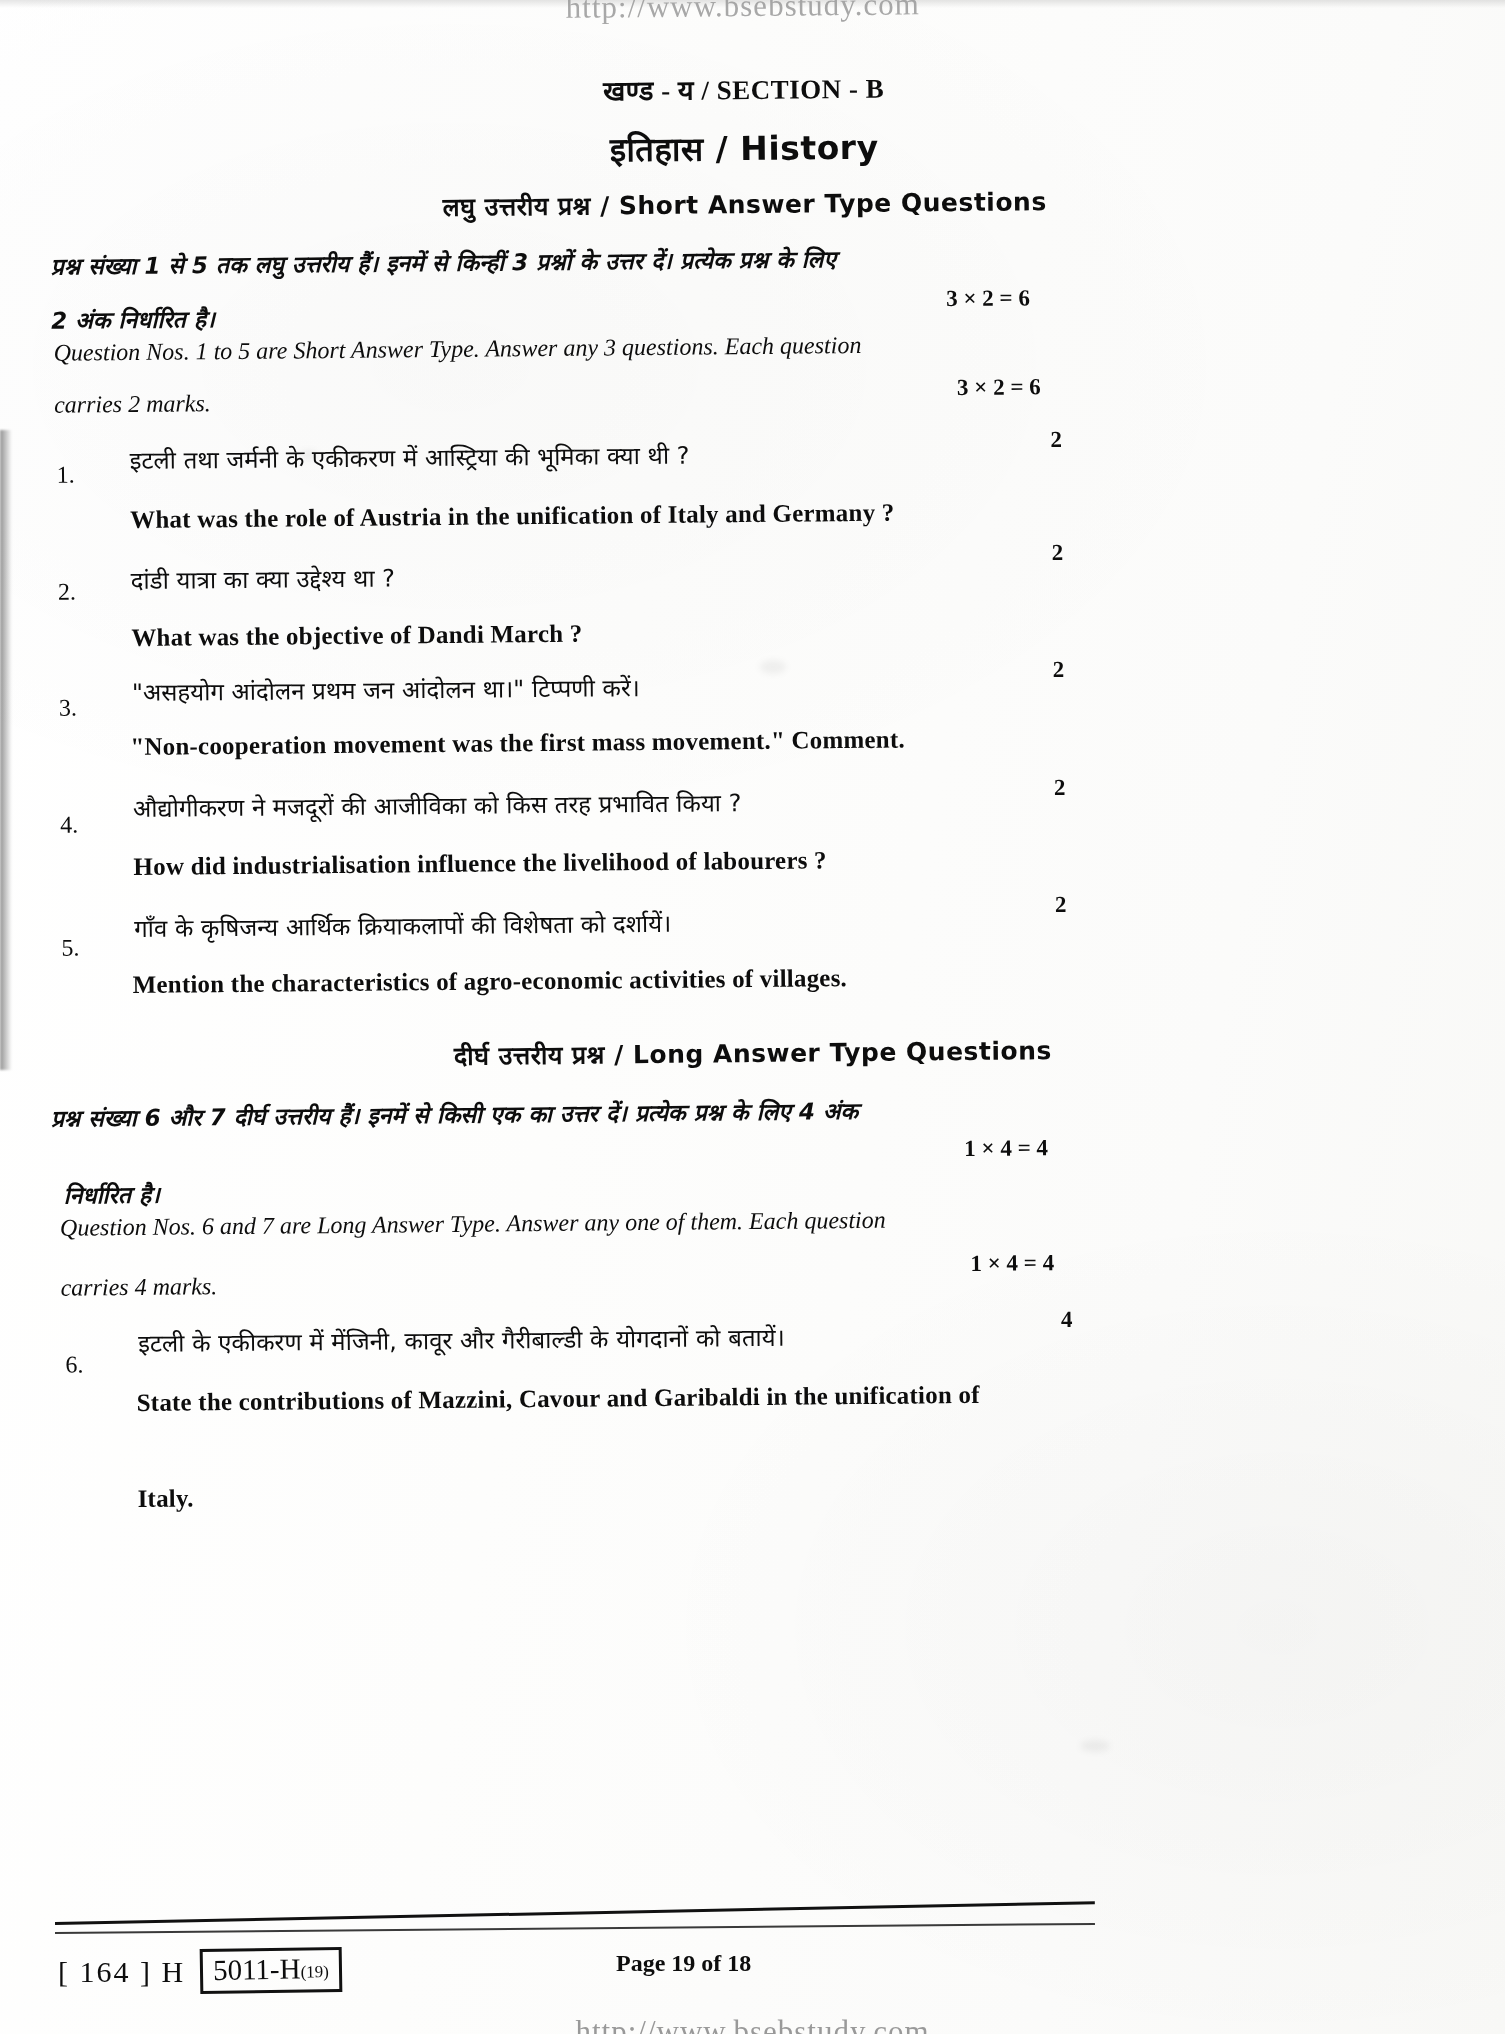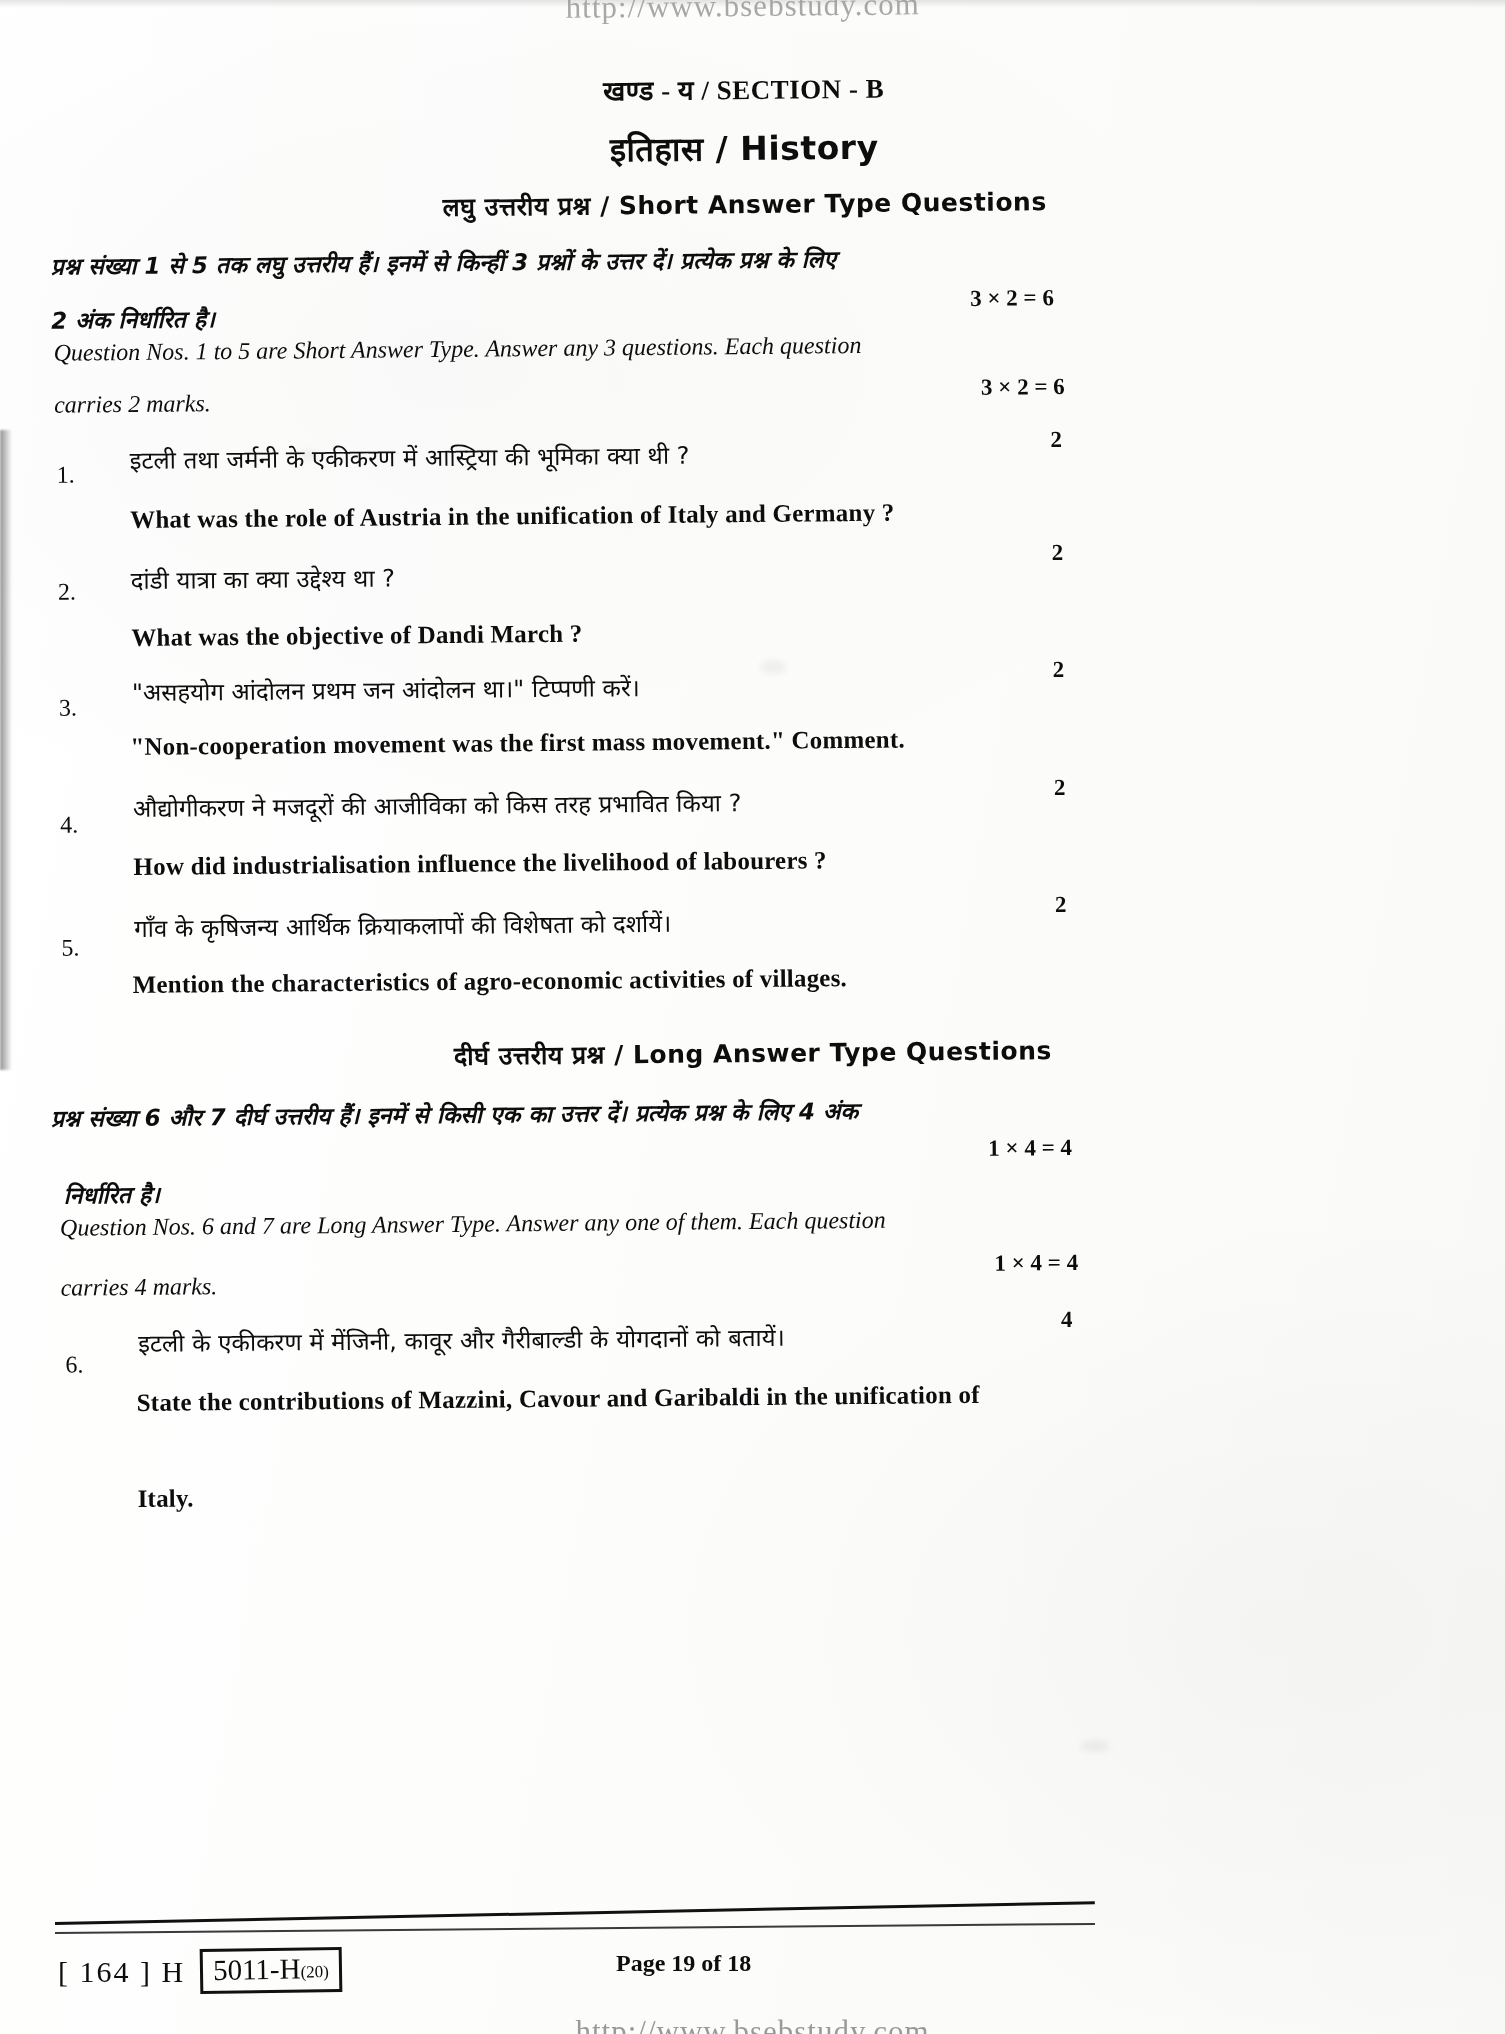--- a/index.html
+++ b/index.html
@@ -56,21 +56,20 @@
     font-family:"DejaVu Sans", sans-serif;font-style:italic;font-weight:600;
     font-size:23px;letter-spacing:0px;
   }
   .instr-en{
     font-family:"Liberation Serif", serif;font-style:italic;
     font-size:24px;
   }
   .marks{
     position:absolute;font-family:"Liberation Serif", serif;font-weight:bold;
     font-size:23px;
-    margin-left:24px;
   }
   .marks-plain{
     position:absolute;font-family:"Liberation Serif", serif;font-weight:bold;
     font-size:23px;
   }
   .qnum{
     position:absolute;font-family:"Liberation Serif", serif;font-size:24px;
   }
   .q-hi{
     position:absolute;font-family:"DejaVu Sans", sans-serif;font-size:24px;
@@ -176,17 +175,17 @@
   <div class="q-en" style="left:133px;top:1450px;margin-top:29px;">Italy.</div>
   <div class="marks-plain" style="left:1058px;top:1310px;">4</div>
 
 </div>
 
 <div class="footline"></div>
 <div class="footline2"></div>
 
 <div class="foot-code">[ 164 ] H</div>
 <div class="foot-box">
-  <span>5011-H</span><span class="sub">(20)</span>
+  <span>5011-H</span><span class="sub">(19)</span>
 </div>
 <div class="foot-page">Page 19 of 18</div>
 
 <div class="wm-bottom">http://www.bsebstudy.com</div>
 
 </body></html>

